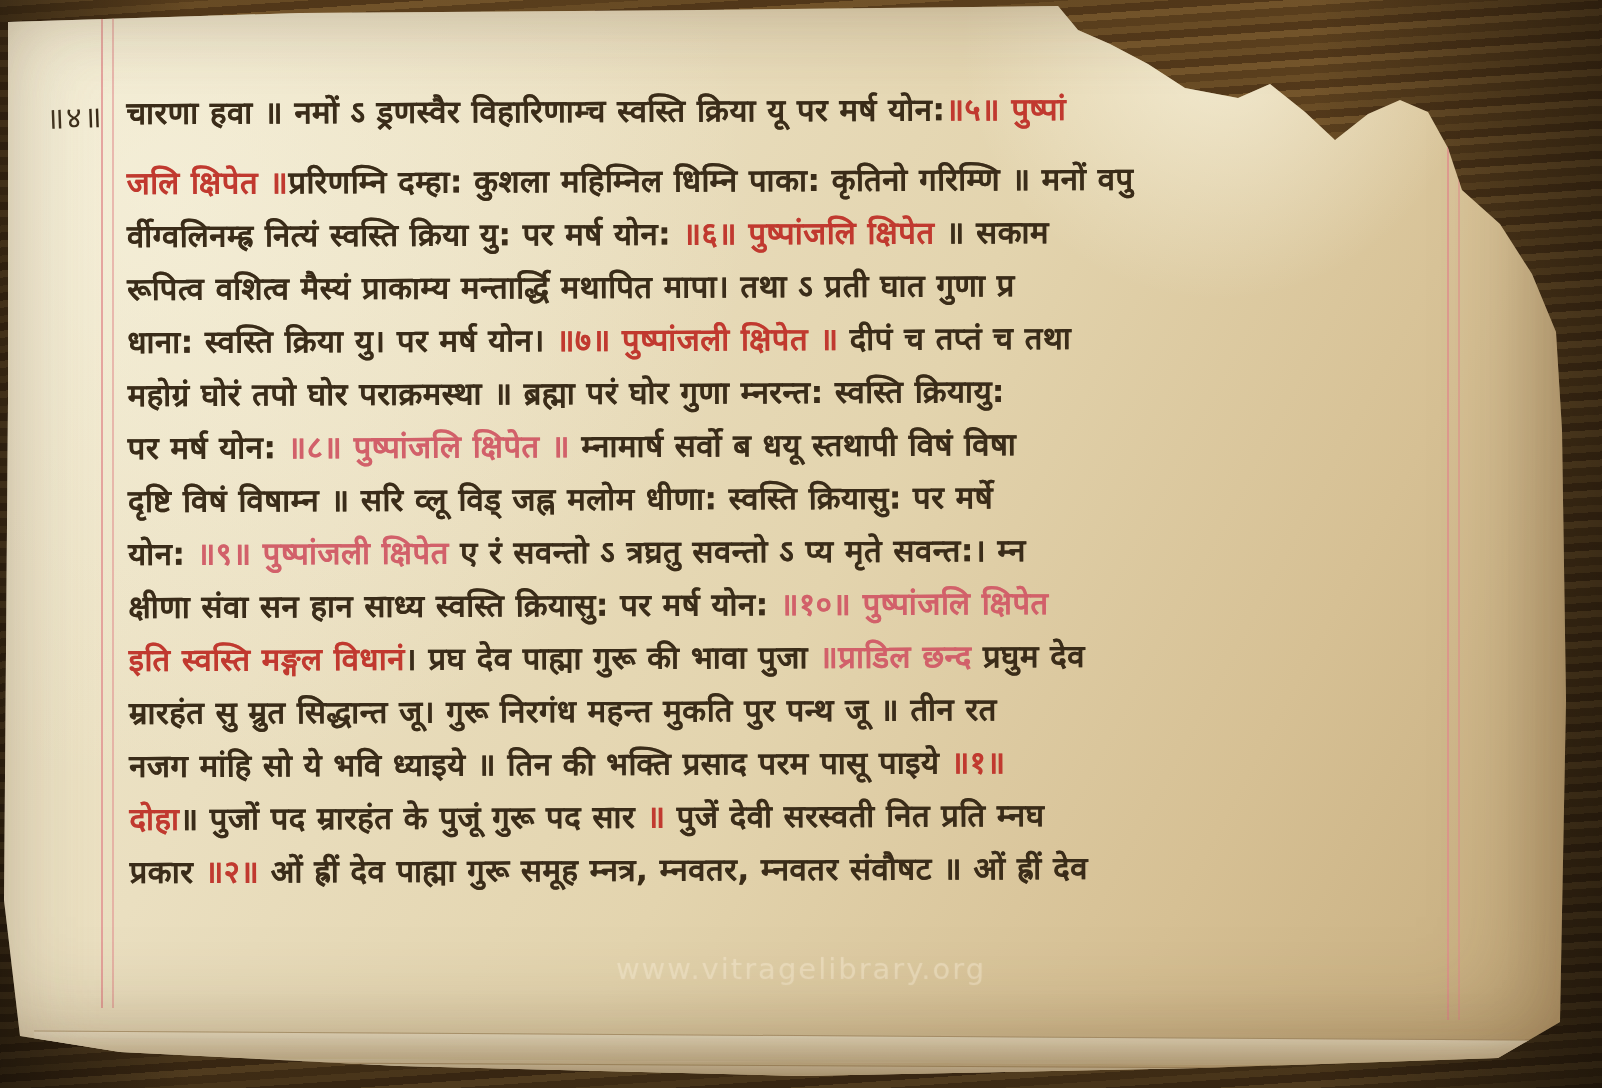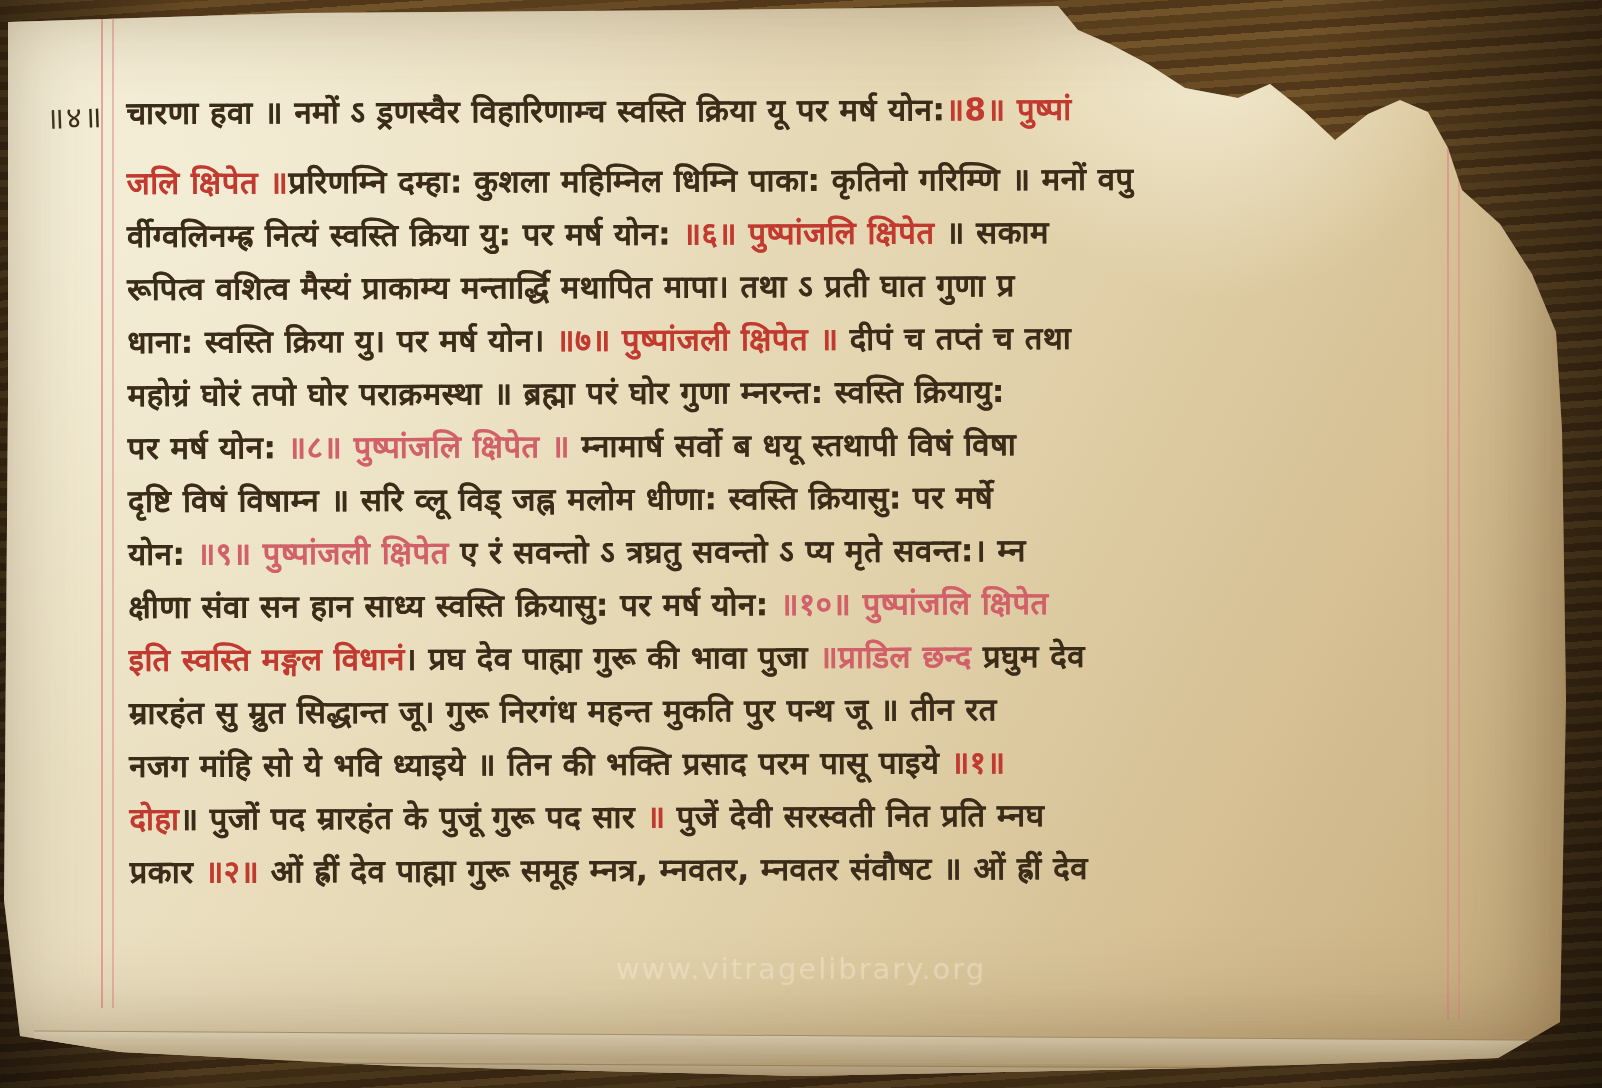--- a/index.html
+++ b/index.html
@@ -112,21 +112,21 @@
     <div class="rule l1"></div>
     <div class="rule l2"></div>
     <div class="rule r1"></div>
     <div class="rule r2"></div>
 
     <div class="margin-tick">५</div>
 
     <div class="folio">॥४॥</div>
 
     <div class="text-block">
-        <div class="ms-line"><span class="seg-black">चारणा हवा ॥ नमों ऽ ड्रणस्वैर विहारिणाम्च स्वस्ति क्रिया यू पर मर्ष योन:</span><span class="seg-red">॥8॥ पुष्पां</span></div>
+        <div class="ms-line"><span class="seg-black">चारणा हवा ॥ नमों ऽ ड्रणस्वैर विहारिणाम्च स्वस्ति क्रिया यू पर मर्ष योन:</span><span class="seg-red">॥५॥ पुष्पां</span></div>
         <div class="ms-line"><span class="seg-red">जलि क्षिपेत ॥</span><span class="seg-black">प्ररिणम्नि दम्हा: कुशला महिम्निल धिम्नि पाका: कृतिनो गरिम्णि ॥ मनों वपु</span></div>
         <div class="ms-line"><span class="seg-black">र्वीग्वलिनम्ह्र नित्यं स्वस्ति क्रिया यु: पर मर्ष योन: </span><span class="seg-red">॥६॥ पुष्पांजलि क्षिपेत </span><span class="seg-black">॥ सकाम</span></div>
         <div class="ms-line"><span class="seg-black">रूपित्व वशित्व मैस्यं प्राकाम्य मन्तार्द्धि मथापित मापा। तथा ऽ प्रती घात गुणा प्र</span></div>
         <div class="ms-line"><span class="seg-black">धाना: स्वस्ति क्रिया यु। पर मर्ष योन। </span><span class="seg-red">॥७॥ पुष्पांजली क्षिपेत ॥ </span><span class="seg-black">दीपं च तप्तं च तथा</span></div>
         <div class="ms-line"><span class="seg-black">महोग्रं घोरं तपो घोर पराक्रमस्था ॥ ब्रह्मा परं घोर गुणा म्नरन्त: स्वस्ति क्रियायु:</span></div>
         <div class="ms-line"><span class="seg-black">पर मर्ष योन: </span><span class="seg-pink">॥८॥ पुष्पांजलि क्षिपेत ॥ </span><span class="seg-black">म्नामार्ष सर्वो ब धयू स्तथापी विषं विषा</span></div>
         <div class="ms-line"><span class="seg-black">दृष्टि विषं विषाम्न ॥ सरि व्लू विड् जह्न मलोम धीणा: स्वस्ति क्रियासु: पर मर्षे</span></div>
         <div class="ms-line"><span class="seg-black">योन: </span><span class="seg-pink">॥९॥ पुष्पांजली क्षिपेत </span><span class="seg-black">ए रं सवन्तो ऽ त्रघ्रतु सवन्तो ऽ प्य मृते सवन्त:। म्न</span></div>
         <div class="ms-line"><span class="seg-black">क्षीणा संवा सन हान साध्य स्वस्ति क्रियासु: पर मर्ष योन: </span><span class="seg-pink">॥१०॥ पुष्पांजलि क्षिपेत</span></div>
         <div class="ms-line"><span class="seg-red">इति स्वस्ति मङ्गल विधानं</span><span class="seg-black">। प्रघ देव पाह्मा गुरू की भावा पुजा </span><span class="seg-pink">॥प्राडिल छन्द </span><span class="seg-black">प्रघुम देव</span></div>

